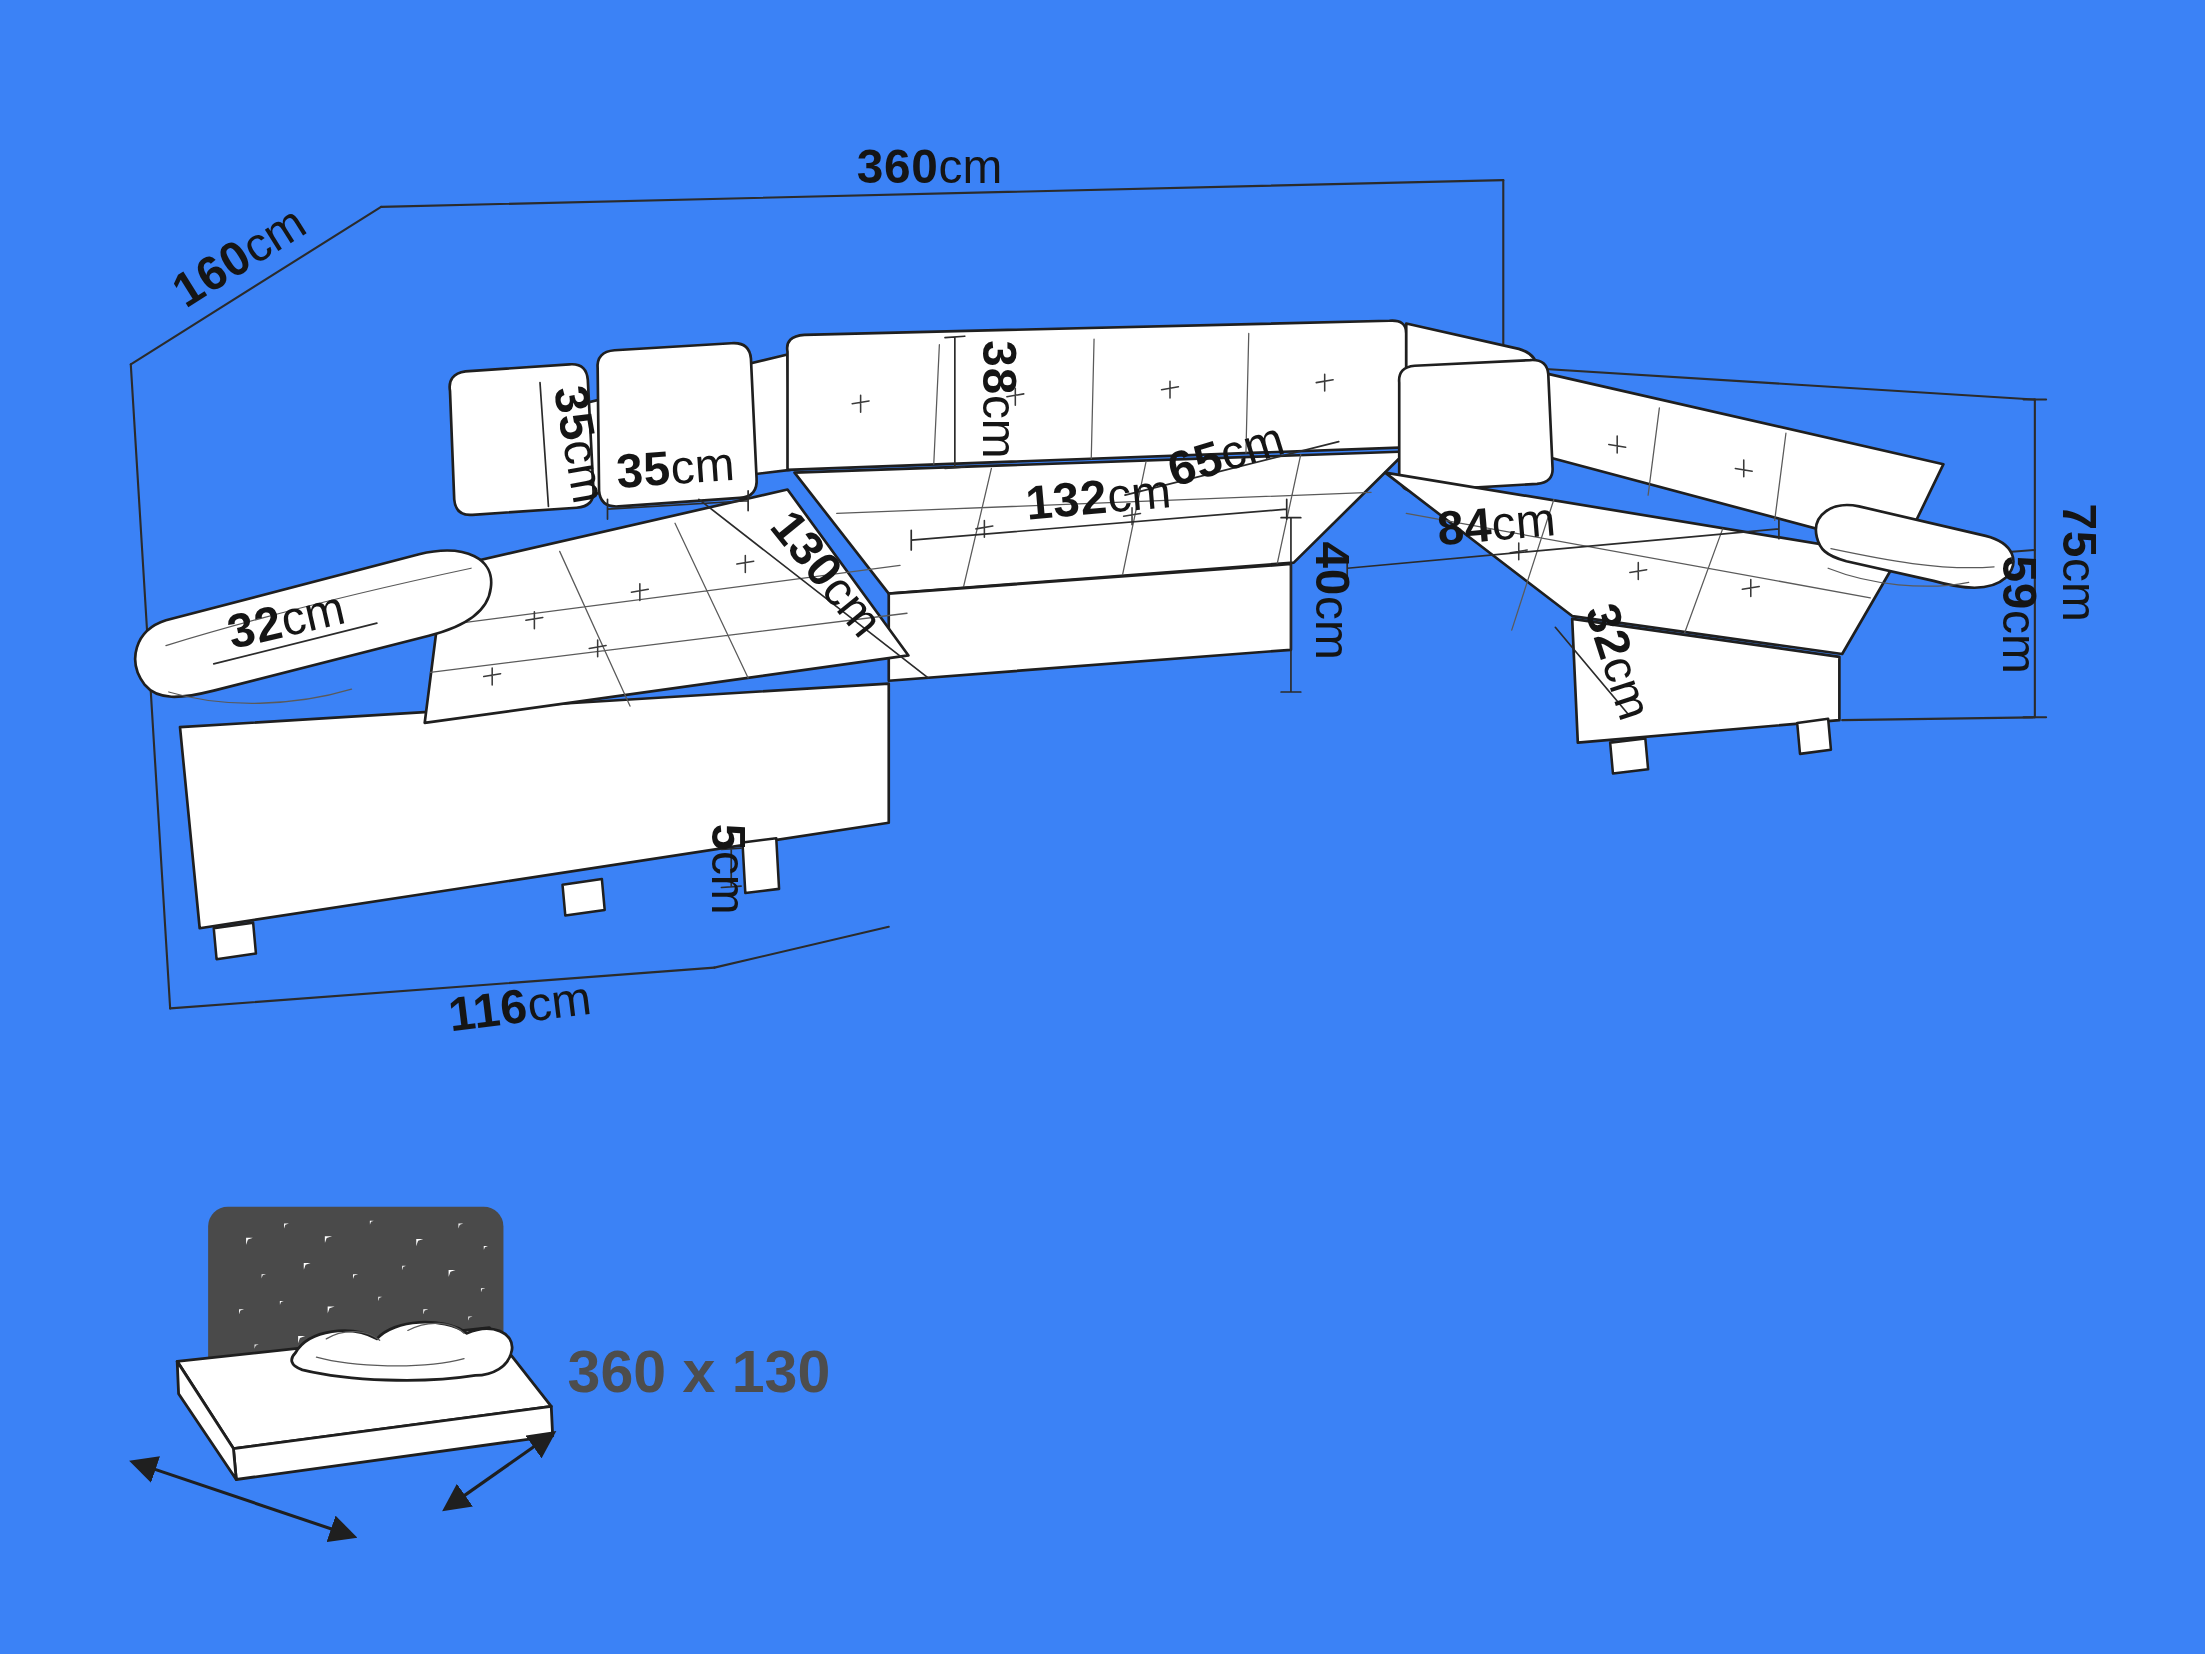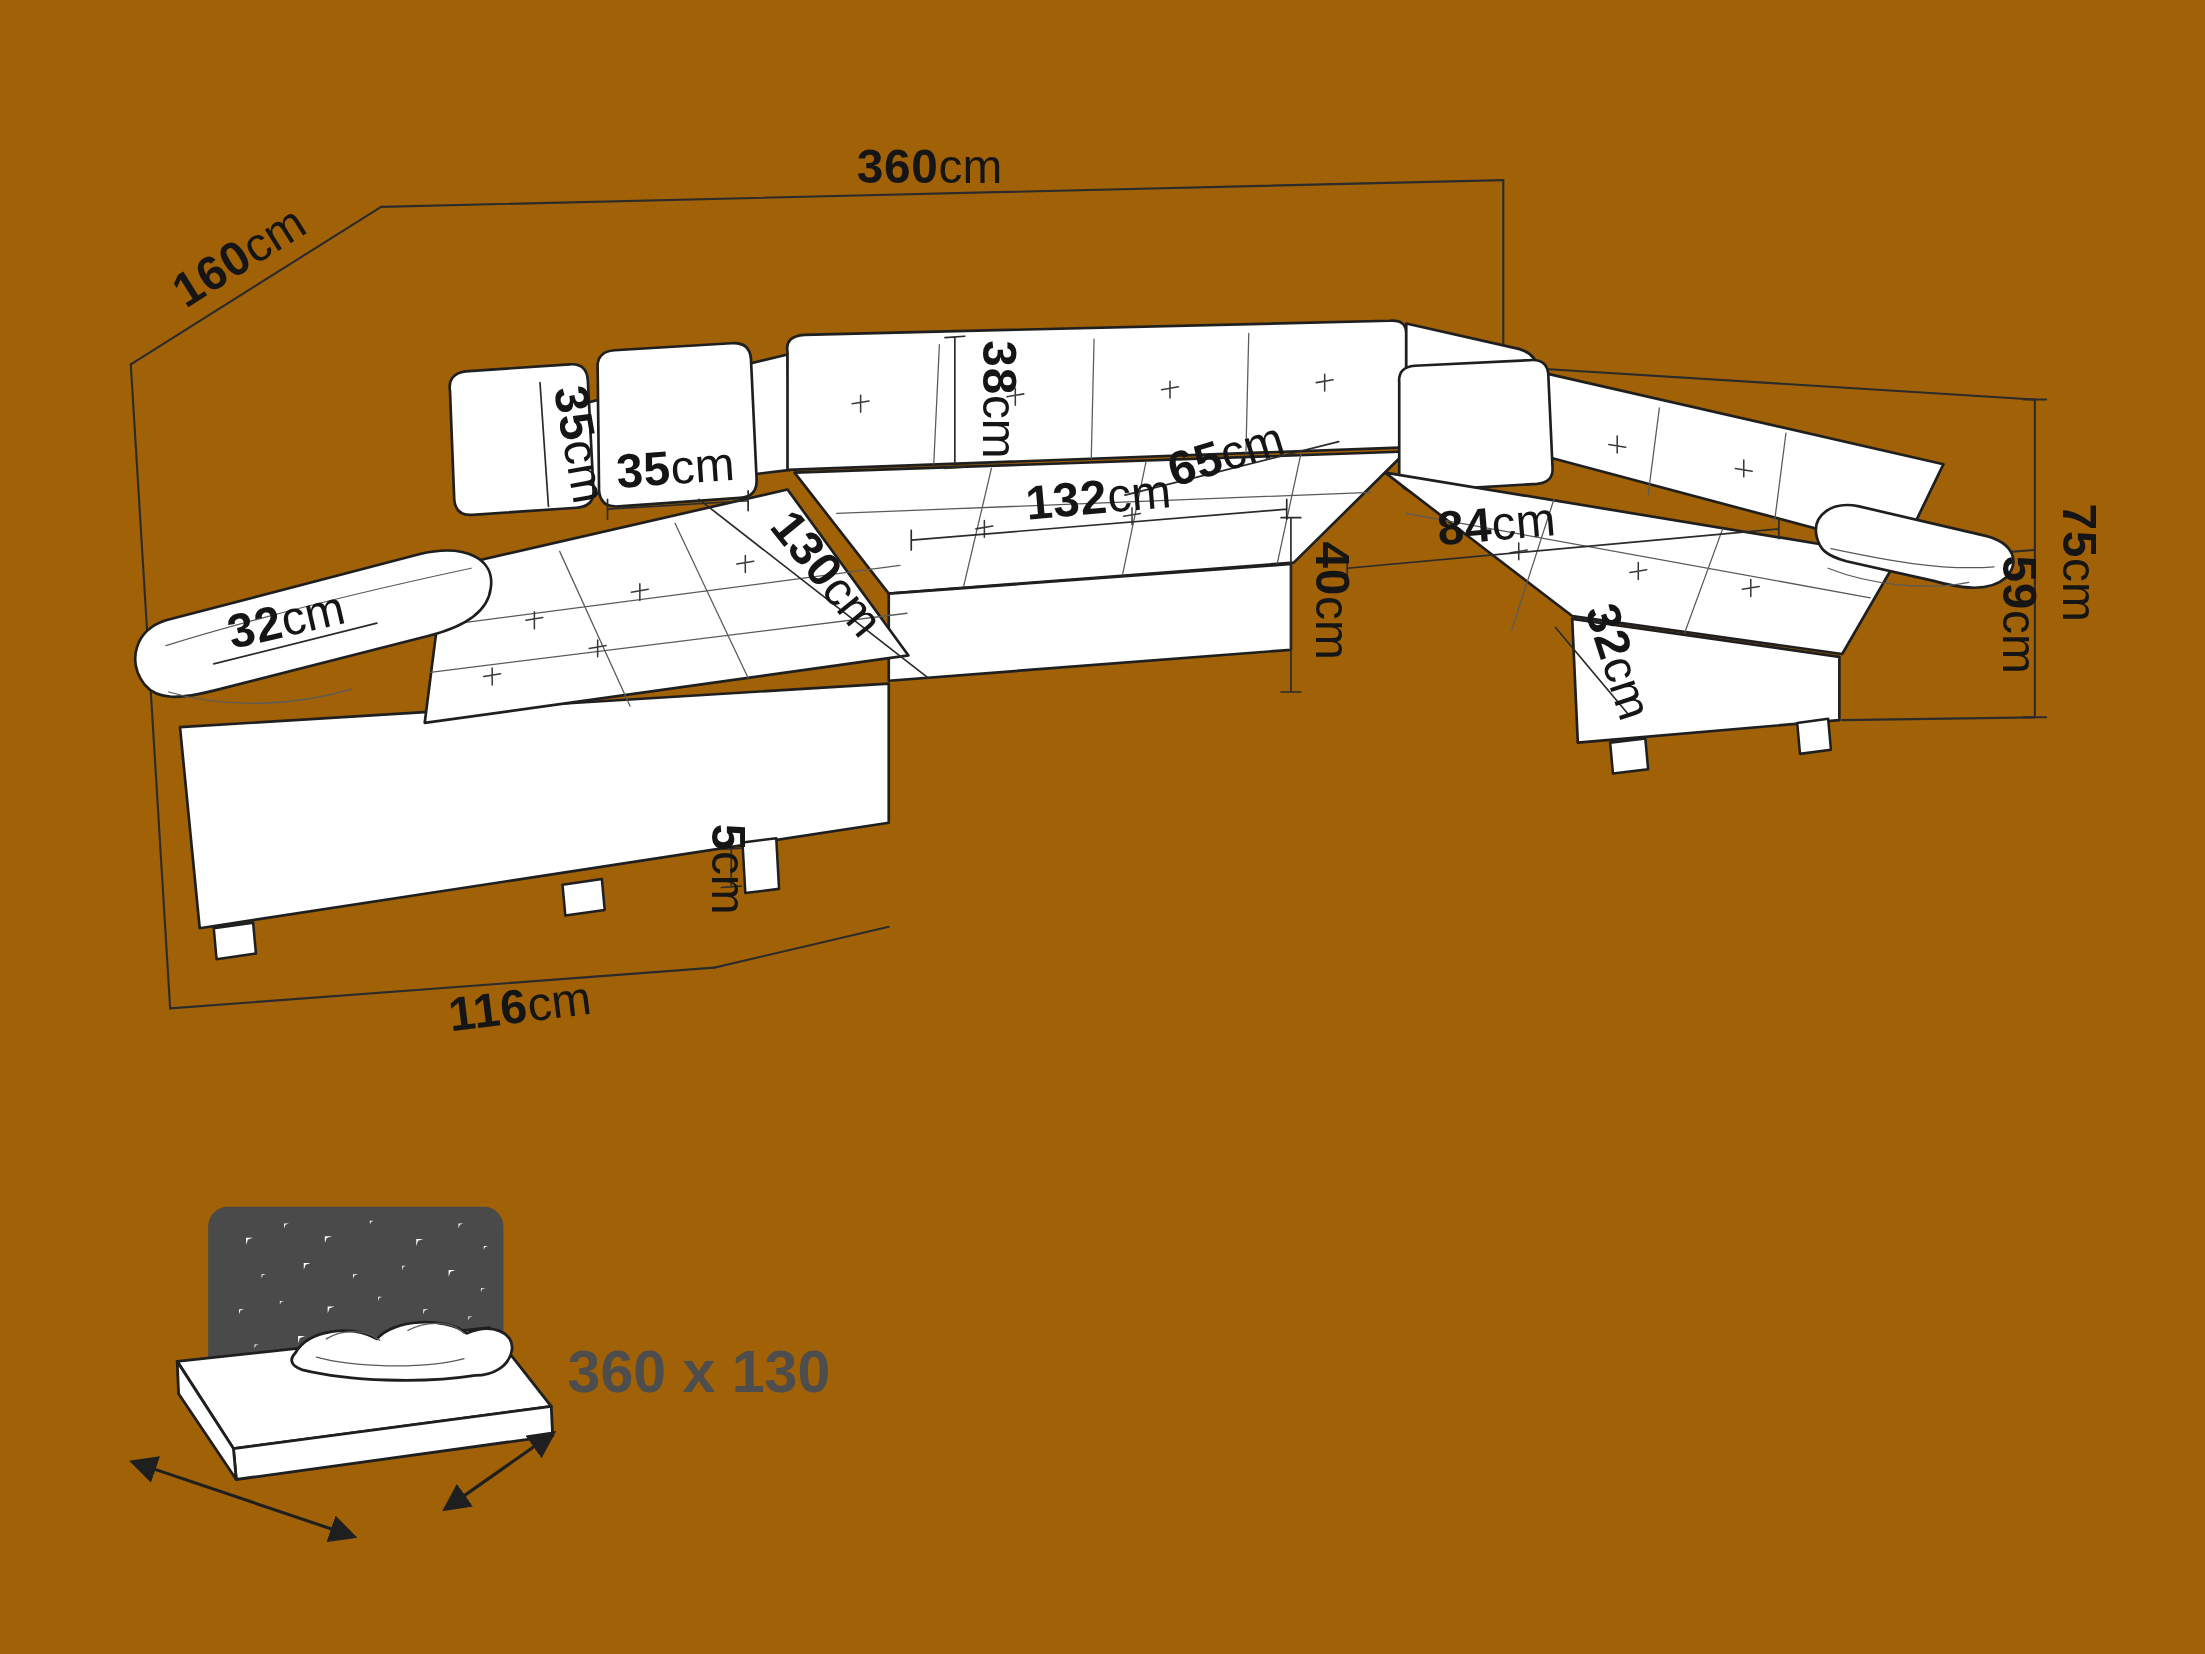--- a/index.html
+++ b/index.html
@@ -1,16 +1,16 @@
 <!DOCTYPE html>
 <html style="font-size:13.3px"><head>
 <meta charset="utf-8">
 <style>
   html,body{margin:0;padding:0;background:#ffffff;}
-  .stage{position:relative;width:2205px;height:1654px;background:#a16207;overflow:hidden;}
+  .stage{position:relative;width:2205px;height:1654px;background:#3b82f6;overflow:hidden;}
   svg{position:absolute;left:0;top:0;}
   .outline{fill:#ffffff;stroke:#1f1f1f;stroke-width:1.9;stroke-linejoin:round;stroke-linecap:round;}
   .box{fill:none;stroke:#2b2b2b;stroke-width:1.5;stroke-linecap:round;}
   .seam{fill:none;stroke:#5a5a5a;stroke-width:0.9;stroke-linecap:round;}
   .tuft{fill:none;stroke:#3a3a3a;stroke-width:1.1;stroke-linecap:round;}
   .dimline{fill:none;stroke:#2b2b2b;stroke-width:1.2;stroke-linecap:round;}
   .leg{fill:#ffffff;stroke:#1f1f1f;stroke-width:1.8;stroke-linejoin:round;}
   .dim{font-family:"Liberation Sans",sans-serif;font-size:34px;font-weight:700;fill:#151515;letter-spacing:0.5px;}
   .dim .unit{font-weight:400;letter-spacing:0px;}
   .sleep-label{font-family:"Liberation Sans",sans-serif;font-size:42px;font-weight:700;fill:#4d4d4d;}

